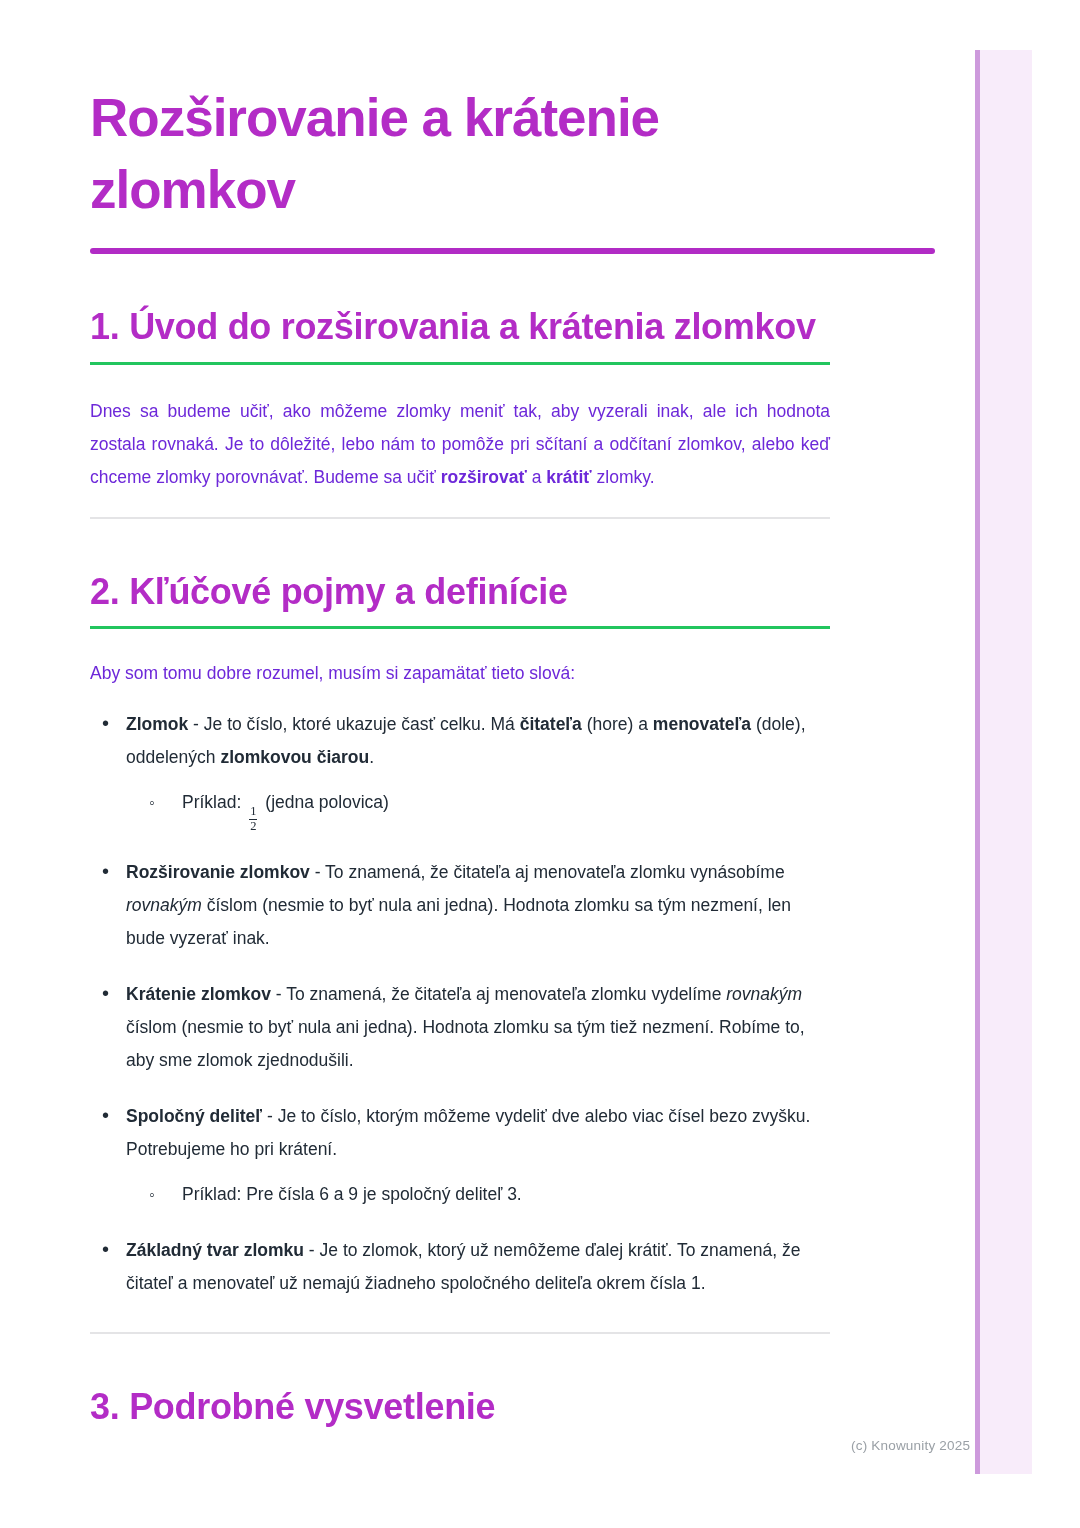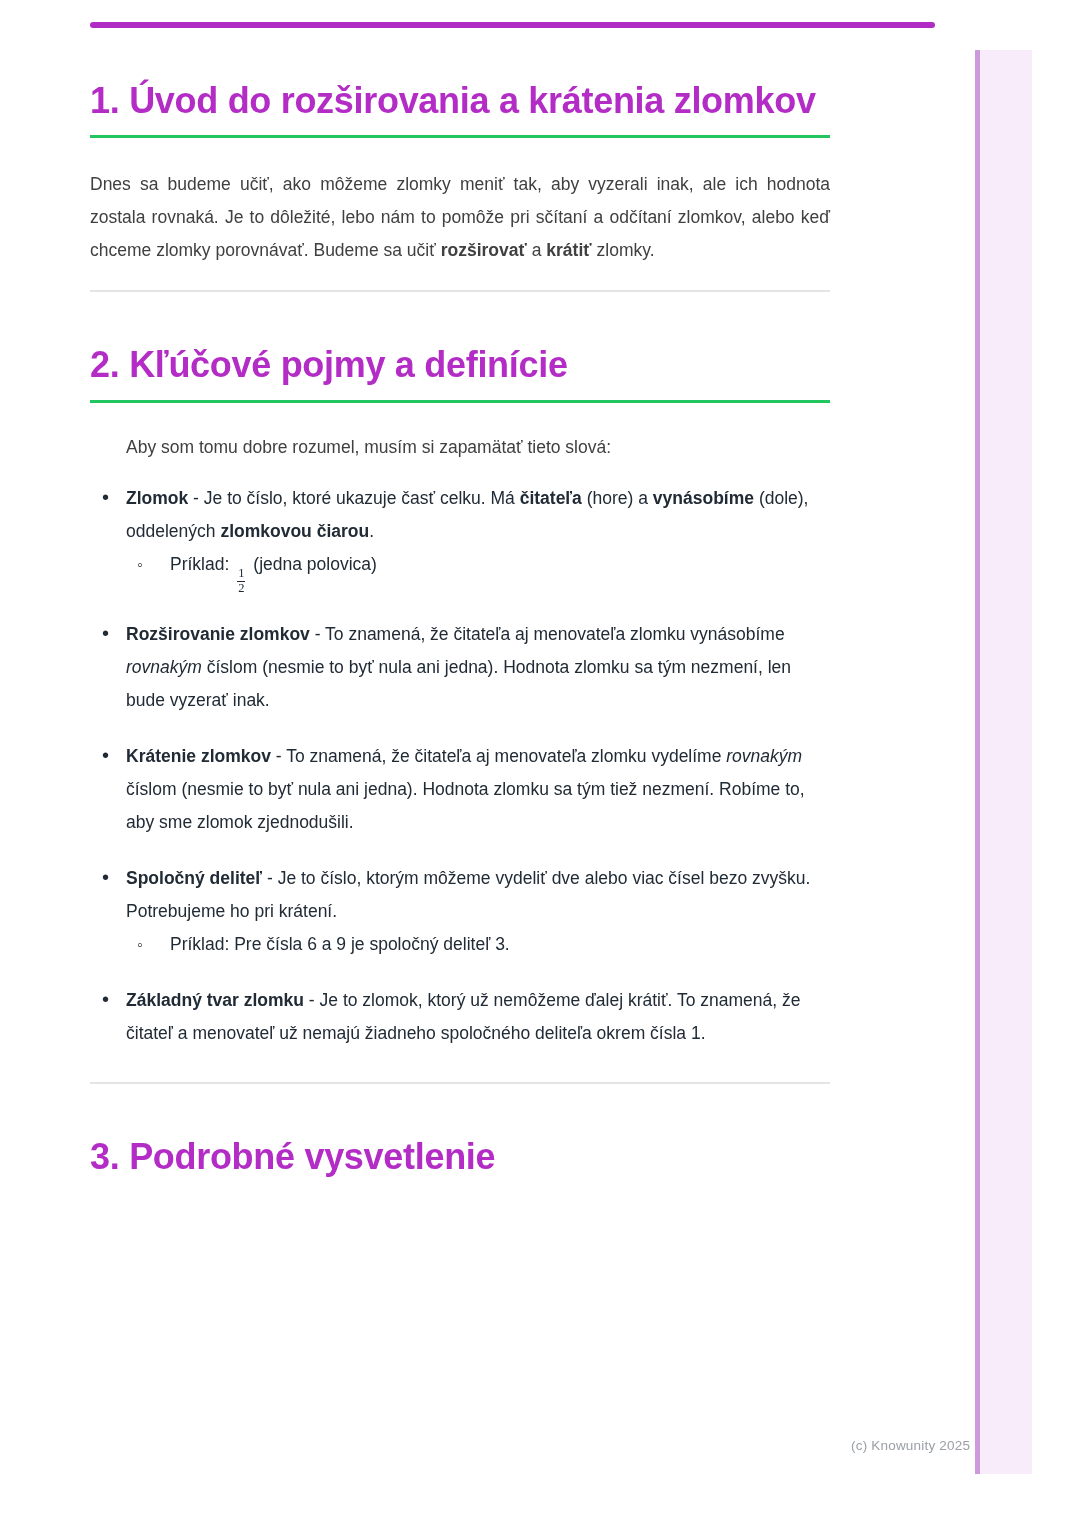--- a/index.html
+++ b/index.html
@@ -23,34 +23,34 @@
   .title-rule{
     width:845px;height:6px;background:#b12bc5;border-radius:3px;margin-top:22px;
   }
   h2{
     margin:48px 0 0;font-size:36px;line-height:1.4;font-weight:700;
     letter-spacing:-.3px;color:#b32cc6;padding-bottom:9px;
     border-bottom:3px solid #22c55e;
   }
   h2.plain{border-bottom:none;padding-bottom:0;}
   p{margin:0;}
-  .body-text{font-size:17.5px;line-height:33px;color:#404040;}
+  .body-text{font-size:17.5px;line-height:33px;color:#6d28d9;}
   .intro{margin-top:30px;text-align:justify;}
-  .lead{margin-top:28px;margin-left:36px;}
+  .lead{margin-top:28px;}
   .divider{height:2px;background:#e4e4e6;margin-top:23px;}
   .divider.second{margin-top:32px;}
   ul.terms{list-style:none;margin:18px 0 0;padding:0;}
   ul.terms > li{
     position:relative;padding-left:36px;margin-bottom:23px;
     font-size:17.5px;line-height:33px;
   }
   ul.terms > li::before{
     content:"\2022";position:absolute;left:12px;top:-1px;font-size:20px;color:#212b36;
   }
-  ul.sub{list-style:none;margin:0;padding:0;}
+  ul.sub{list-style:none;margin:12px;padding:0;}
   ul.sub > li{position:relative;padding-left:44px;}
   ul.sub > li::before{
     content:"\25E6";position:absolute;left:11px;top:0;font-size:16px;color:#212b36;
   }
   .b{font-weight:700;text-align:center;}
   .i{font-style:italic;}
   .frac{
     display:inline-flex;flex-direction:column;align-items:center;
     vertical-align:-7px;font-family:"Liberation Serif",serif;
     font-size:12.5px;line-height:1.1;margin:0 3px;color:#212b36;
@@ -62,37 +62,38 @@
 <body>
 
 <div class="page">
 
   <div class="side-bar"></div>
 
   <div class="watermark">(c) Knowunity 2025</div>
 
   <div class="content">
 
+    <h1>Rozširovanie a krátenie zlomkov</h1>
     <div class="title-rule"></div>
 
     <section>
       <h2>1. Úvod do rozširovania a krátenia zlomkov</h2>
       <p class="body-text intro"><span>Dnes sa budeme učiť, ako môžeme zlomky meniť tak, aby vyzerali inak, ale ich hodnota zostala rovnaká. Je to dôležité, lebo nám to pomôže pri sčítaní a odčítaní zlomkov, alebo keď chceme zlomky porovnávať. Budeme sa učiť </span><span class="b">rozširovať</span><span> a </span><span class="b">krátiť</span><span> zlomky.</span></p>
     </section>
 
     <div class="divider"></div>
 
     <section>
       <h2>2. Kľúčové pojmy a definície</h2>
       <p class="body-text lead">Aby som tomu dobre rozumel, musím si zapamätať tieto slová:</p>
 
       <ul class="terms">
 
         <li>
-          <p><span class="b">Zlomok</span><span> - Je to číslo, ktoré ukazuje časť celku. Má </span><span class="b">čitateľa</span><span> (hore) a </span><span class="b">vynásobíme</span><span> (dole), oddelených </span><span class="b">zlomkovou čiarou</span><span>.</span></p>
+          <p><span class="b">Zlomok</span><span> - Je to číslo, ktoré ukazuje časť celku. Má </span><span class="b">čitateľa</span><span> (hore) a </span><span class="b">menovateľa</span><span> (dole), oddelených </span><span class="b">zlomkovou čiarou</span><span>.</span></p>
           <ul class="sub">
             <li><span>Príklad: </span><span class="frac">
                   <span class="num">1</span>
                   <span class="den">2</span>
                 </span><span> (jedna polovica)</span></li>
           </ul>
         </li>
 
         <li>
           <p><span class="b">Rozširovanie zlomkov</span><span> - To znamená, že čitateľa aj menovateľa zlomku vynásobíme </span><span class="i">rovnakým</span><span> číslom (nesmie to byť nula ani jedna). Hodnota zlomku sa tým nezmení, len bude vyzerať inak.</span></p>

